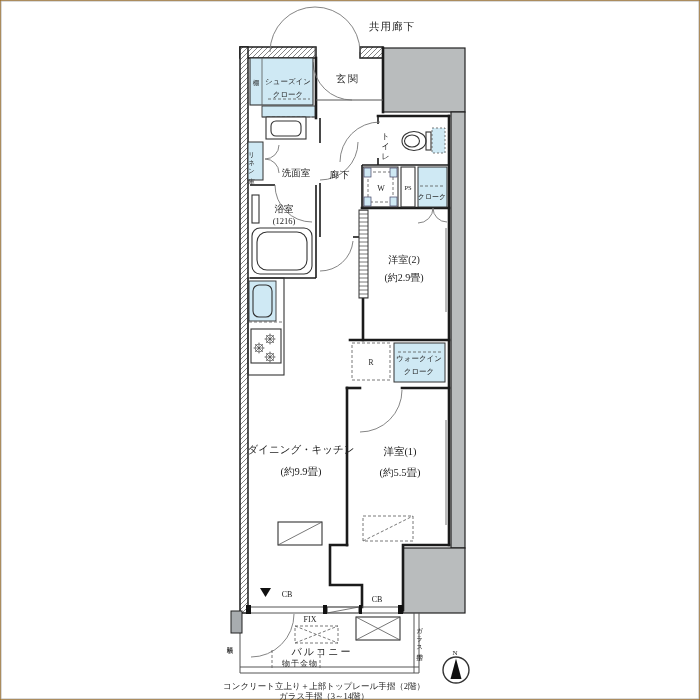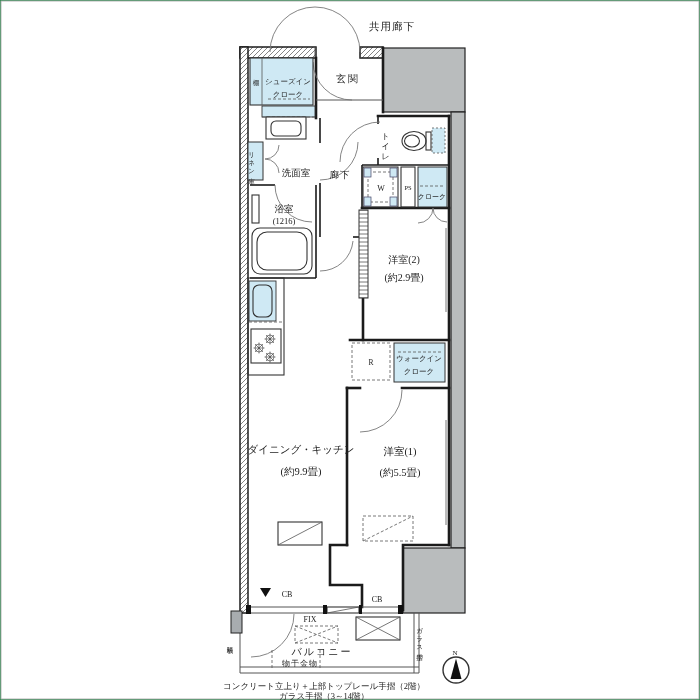--- a/index.html
+++ b/index.html
@@ -1,16 +1,16 @@
 <!DOCTYPE html>
 <html><head>
 <meta charset="utf-8">
 <style>
   html,body{margin:0;padding:0;background:#fff;}
-  .stage{position:relative;width:700px;height:700px;background:#15803d;overflow:hidden;}
+  .stage{position:relative;width:700px;height:700px;background:#a16207;overflow:hidden;}
   svg text{font-family:"Liberation Serif","DejaVu Serif",serif;fill:#222;text-anchor:middle;}
   .t65{font-size:6.5px}.t7{font-size:7px}.t75{font-size:7.5px}.t8{font-size:8px}
   .t85{font-size:8.5px}.t95{font-size:9.5px}.t10{font-size:10px}
   .t105{font-size:10.5px}
   .ls1{letter-spacing:1px}.ls2{letter-spacing:2px}
   .vt{writing-mode:vertical-rl;text-orientation:upright;text-anchor:start;letter-spacing:1px}
   .wall{stroke:#1b1b1b;stroke-width:2.6;fill:none;stroke-linecap:square}
   .wall2{stroke:#1b1b1b;stroke-width:1.6;fill:none}
   .ln{stroke:#555;stroke-width:1;fill:none}
   .arc{stroke:#777;stroke-width:.9;fill:none}

